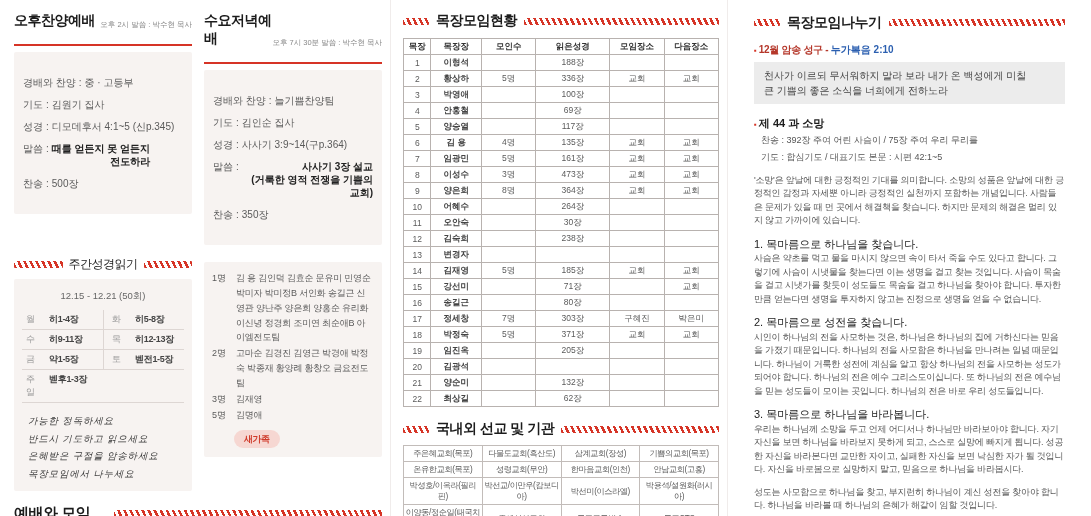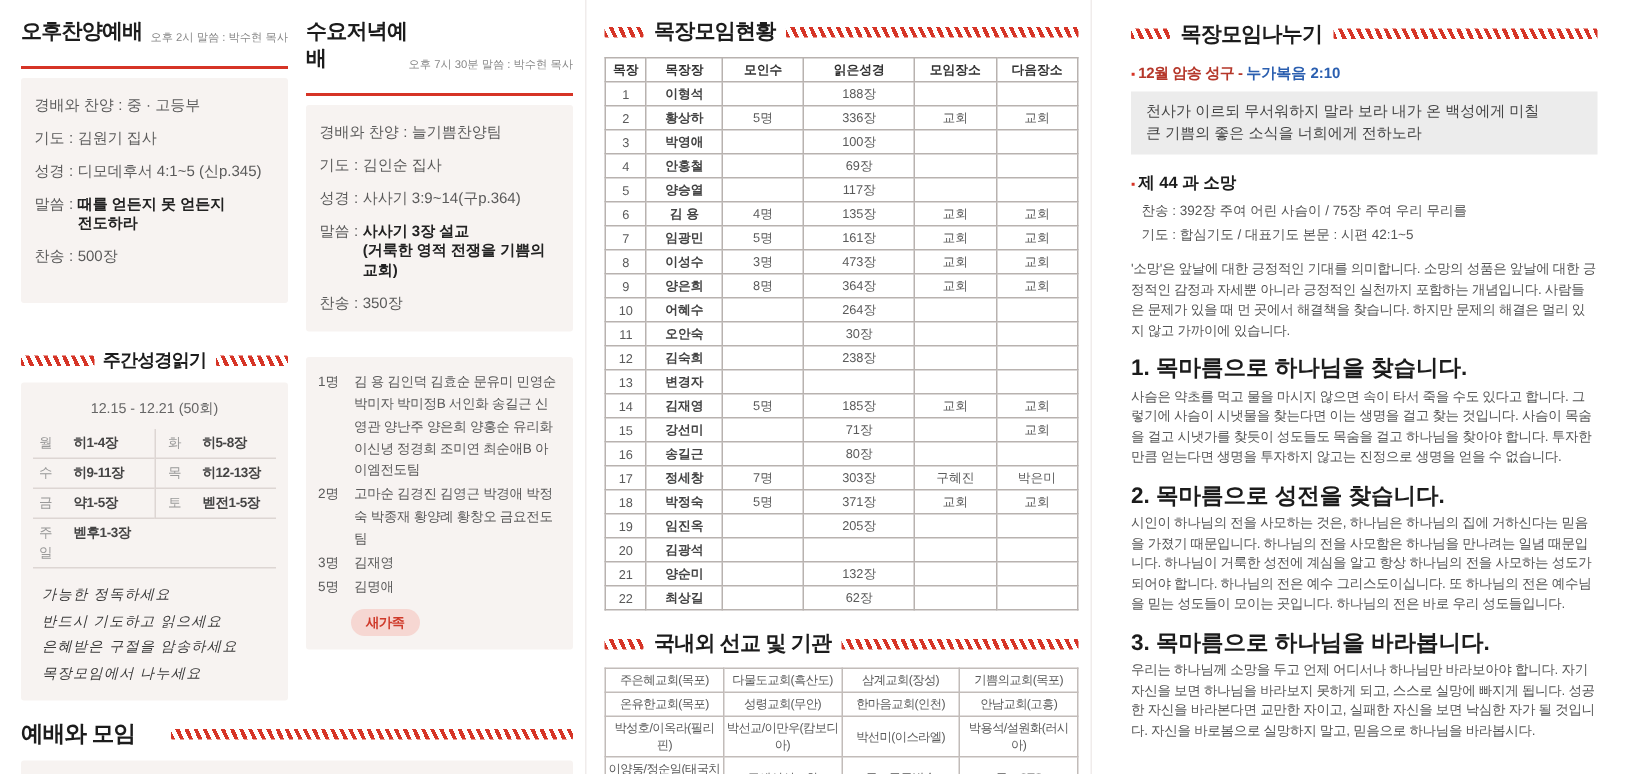--- a/index.html
+++ b/index.html
@@ -15,31 +15,31 @@
   .hatch { height:7px; background:repeating-linear-gradient(65deg,#d63426 0 2.5px,transparent 2.5px 5.5px); border-radius:1px; }
   .h-flex { flex:1; }
   .h-short { width:26px; }
 
   
   .services { display:flex; gap:12px; }
   .service { flex:1; }
   .svc-head { display:flex; justify-content:space-between; align-items:flex-end; border-bottom:2px solid #d63426; padding-bottom:14px; }
   .svc-title { font-size:14px; font-weight:bold; color:#1c1c1c; letter-spacing:-0.5px; }
   .svc-note { font-size:7.5px; color:#888; white-space:nowrap; }
-  .svc-box { margin-top:6px; background:#f7f3f1; border-radius:2px; padding:12px 9px; min-height:150px;
-             display:flex; flex-direction:column; gap:9px; font-size:10px; color:#5a5a5a; }
+  .svc-box { margin-top:6px; background:#f7f3f1; border-radius:2px; padding:24px 9px; min-height:150px;
+             display:flex; flex-direction:column; gap:9px; font-size:10px; color:#5a5a5a;text-align:right; }
   .svc-row { display:flex; gap:3px; line-height:1.3; }
   .svc-label { white-space:nowrap; }
   .svc-value { white-space:pre-line; }
   .svc-value.bold { font-weight:bold; color:#222; }
 
   .subcols { display:flex; gap:12px; margin-top:11px; }
   .subcol { flex:1; }
   .sub-title-row { display:flex; align-items:center; gap:6px; }
-  .sub-title { font-size:12px; font-weight:bold; color:#1c1c1c; letter-spacing:-0.5px; white-space:nowrap; }
+  .sub-title { font-size:12px; font-weight:normal; color:#1c1c1c; letter-spacing:-0.5px; white-space:nowrap; }
   .sub-box { margin-top:6px; background:#f7f3f1; border-radius:2px; padding:9px 8px; min-height:160px; font-size:9px; }
 
   .br-period { text-align:center; color:#666; font-size:9.5px; margin:2px 0 7px; }
   .br-grid { display:grid; grid-template-columns:1fr 1fr; }
   .br-cell { display:flex; gap:6px; padding:3px 2px 3px 4px; border-bottom:1px solid #ddd6d3; }
   .br-cell.rightcol { border-left:1px solid #ddd6d3; padding-left:8px; }
   .br-cell.full { grid-column:1 / 3; border-bottom:1px solid #ddd6d3; }
   .br-day { color:#999; width:17px; }
   .br-pass { color:#444; font-weight:bold; letter-spacing:-0.3px; }
   .br-tips { margin:9px 0 0 6px; font-style:italic; color:#3a3a3a; font-size:9.5px; line-height:1.85; letter-spacing:0.8px; }
@@ -75,21 +75,21 @@
   
   .panel-right { font-size:9px; line-height:1.5; color:#555; }
   .bullet { color:#d63426; font-size:8px; margin-right:2px; }
   .mv-row { margin-top:9px; }
   .mv-label { font-size:10px; font-weight:bold; color:#b5372a; letter-spacing:-0.3px; }
   .mv-ref { font-size:10px; font-weight:bold; color:#2b5fb0; }
   .mv-box { margin-top:4px; background:#ececec; padding:6px 10px; font-size:10px; color:#444; white-space:pre-line; line-height:1.5; }
   .lesson-head { margin-top:11px; font-size:11px; font-weight:bold; color:#1c1c1c; }
   .lesson-sub { margin:3px 0 0 7px; color:#555; line-height:1.55; font-size:9px; }
   .para { margin-top:9px; color:#555; letter-spacing:-0.2px; }
-  .pt-title { margin-top:8px; font-weight:bold; color:#1c1c1c; font-size:15px; }
+  .pt-title { margin-top:8px; font-weight:normal; color:#1c1c1c; font-size:11px; }
   .pt-body { color:#555; letter-spacing:-0.2px; }
 </style>
 </head>
 <body>
 
 <div class="page">
 
   <div class="panel-left">
 
     <div class="services">
@@ -561,16 +561,17 @@
           <div class="pt-title">2. 목마름으로 성전을 찾습니다.</div>
           <div class="pt-body">시인이 하나님의 전을 사모하는 것은, 하나님은 하나님의 집에 거하신다는 믿음을 가졌기 때문입니다. 하나님의 전을 사모함은 하나님을 만나려는 일념 때문입니다. 하나님이 거룩한 성전에 계심을 알고 항상 하나님의 전을 사모하는 성도가 되어야 합니다. 하나님의 전은 예수 그리스도이십니다. 또 하나님의 전은 예수님을 믿는 성도들이 모이는 곳입니다. 하나님의 전은 바로 우리 성도들입니다.</div>
         </div>
 
         <div>
           <div class="pt-title">3. 목마름으로 하나님을 바라봅니다.</div>
           <div class="pt-body">우리는 하나님께 소망을 두고 언제 어디서나 하나님만 바라보아야 합니다. 자기 자신을 보면 하나님을 바라보지 못하게 되고, 스스로 실망에 빠지게 됩니다. 성공한 자신을 바라본다면 교만한 자이고, 실패한 자신을 보면 낙심한 자가 될 것입니다. 자신을 바로봄으로 실망하지 말고, 믿음으로 하나님을 바라봅시다.</div>
         </div>
       </div>
 
+    <div class="para">성도는 사모함으로 하나님을 찾고, 부지런히 하나님이 계신 성전을 찾아야 합니다. 하나님을 바라볼 때 하나님의 은혜가 해같이 임할 것입니다.</div>
 
   </div>
 
 </div>
 
 </body></html>

